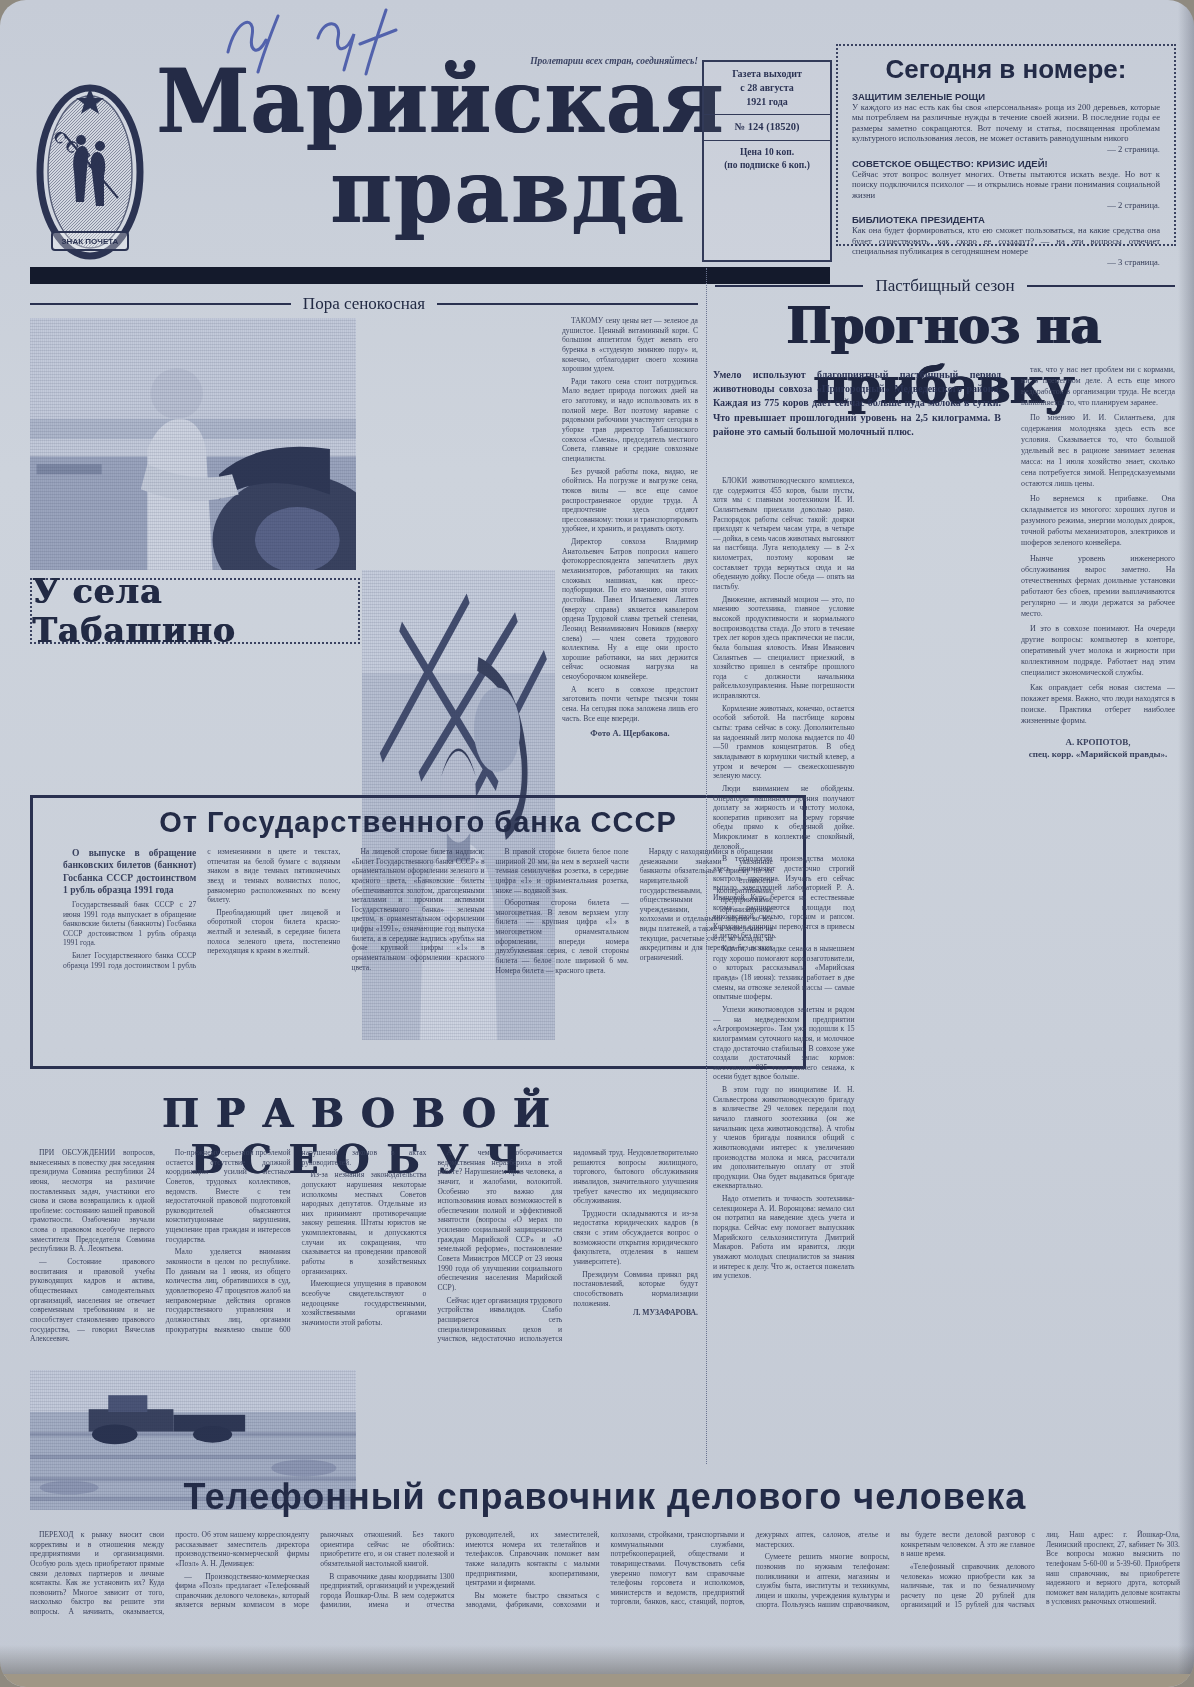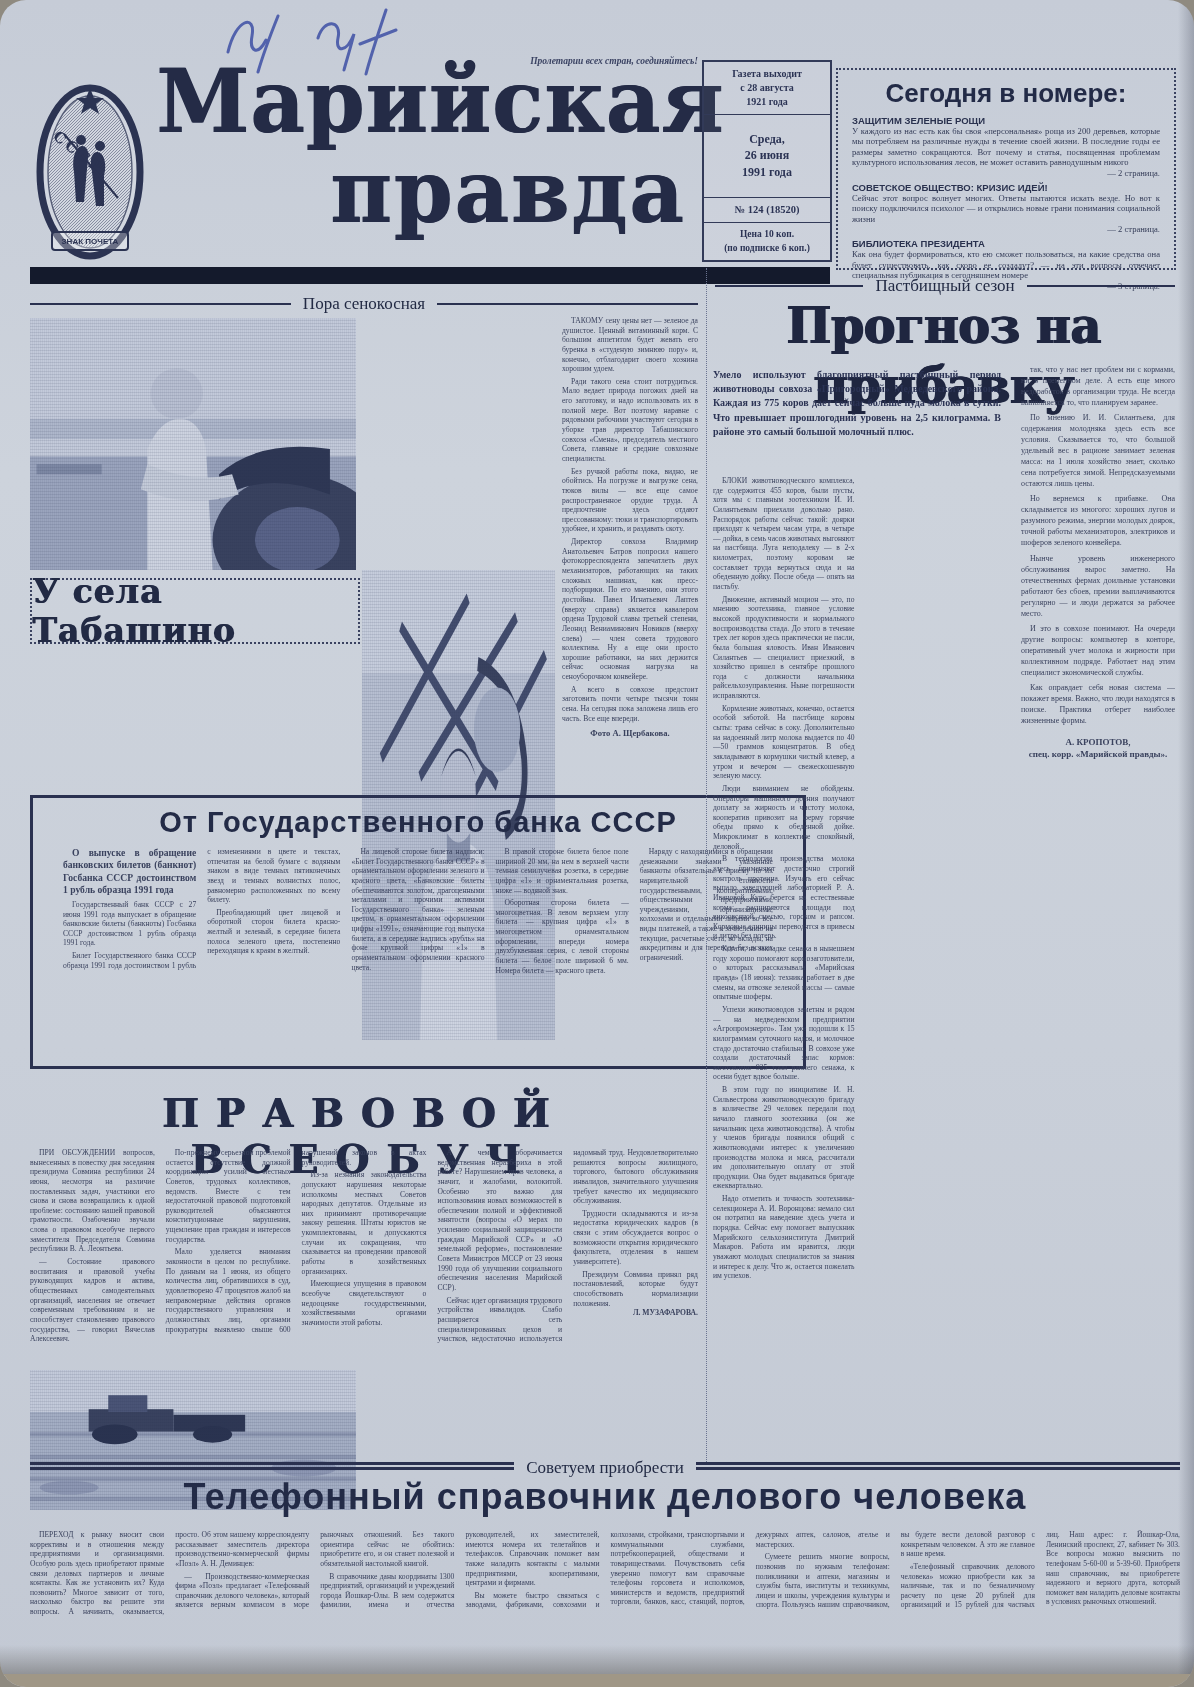--- a/index.html
+++ b/index.html
@@ -16,21 +16,21 @@
     transform:scaleY(1.04);font-family:"DejaVu Serif",serif;text-shadow:1px 0 #242b46;}
   .title2{left:330px;top:142px;font-size:84px;font-weight:bold;color:#242b46;letter-spacing:2px;
     transform:scaleY(1.04);font-family:"DejaVu Serif",serif;text-shadow:1px 0 #242b46;}
   .subtitle{left:52px;top:214px;width:306px;text-align:center;font-weight:bold;font-size:14.5px;
     line-height:1.35;color:#2b3354;}
   .issue-box{left:702px;top:60px;width:126px;height:198px;border:2px solid #323a58;
     display:flex;flex-direction:column;text-align:center;color:#2b3354;background:rgba(255,255,255,.06);}
   .issue-box>div{padding:5px 4px;font-size:10.5px;font-weight:bold;line-height:1.4;}
   .issue-box>div+div{border-top:1px solid #323a58;}
   .issue-num{font-size:12px;}
-  .today-box{left:836px;top:68px;width:340px;height:202px;border:2px dotted #3a4260;
+  .today-box{left:836px;top:44px;width:340px;height:202px;border:2px dotted #3a4260;
     padding:6px 14px 4px;box-sizing:border-box;color:#333b57;}
   .today-title{text-align:center;font-weight:bold;font-size:26px;color:#232b47;margin:2px 0 6px;}
   .today-head{font-weight:bold;font-size:9.5px;margin-top:4px;color:#29314e;}
   .today-text{font-size:8.6px;line-height:1.22;text-align:justify;}
   .today-page{font-size:8.6px;text-align:right;}
   .blackbar{left:30px;top:267px;width:800px;height:17px;background:#141a2c;}
   
   .divider{display:flex;align-items:center;gap:12px;color:#222a44;font-size:17px;}
   .divider .line{flex:1;height:2px;background:#2a3150;}
   .divider.heavy .line{height:3px;box-shadow:0 -5px 0 #2a3150;}
@@ -120,23 +120,20 @@
     </svg>
   </div>
 
   <div class="abs title1">Марийская</div>
   <div class="abs title2">правда</div>
 
   <div class="abs issue-box">
     <div class="pre" style="font-weight:bold;font-size:10px;">Газета выходит
 с 28 августа
 1921 года</div>
-    <div class="pre" style="flex:1;display:flex;flex-direction:column;justify-content:center;font-size:12px;">Среда,
-26 июня
-1991 года</div>
     <div class="issue-num">№ 124 (18520)</div>
     <div class="pre" style="font-size:9.5px;">Цена 10 коп.
 (по подписке 6 коп.)</div>
   </div>
 
   <div class="abs today-box">
     <div class="today-title sans">Сегодня в номере:</div>
     <div>
       <div class="today-head sans">ЗАЩИТИМ ЗЕЛЕНЫЕ РОЩИ</div>
       <div class="today-text">У каждого из нас есть как бы своя «персональная» роща из 200 деревьев, которые мы потребляем на различные нужды в течение своей жизни. В последние годы ее размеры заметно сокращаются. Вот почему и статья, посвященная проблемам культурного использования лесов, не может оставить равнодушным никого</div>
@@ -285,25 +282,20 @@
           <p>Люди вниманием не обойдены. Операторы машинного доения получают доплату за жирность и чистоту молока, кооператив привозит на ферму горячие обеды прямо к обеденной дойке. Микроклимат в коллективе спокойный, деловой.</p>
           <p>В технологии производства молока здесь применяют достаточно строгий контроль протеина. Изучать его сейчас выпало заведующей лабораторией Р. А. Ивановой. Курс берется на естественные корма: расширяются площади под викоовсяной смесью, горохом и рапсом. Кормовые единицы переводятся в привесы и литры без потерь.</p>
           <p>Кстати, на закладке сенажа в нынешнем году хорошо помогают кормозаготовители, о которых рассказывала «Марийская правда» (18 июня): техника работает в две смены, на отвозке зеленой массы — самые опытные шоферы.</p>
           <p>Успехи животноводов заметны и рядом — на медведевском предприятии «Агропромэнерго». Там уже подошли к 15 килограммам суточного надоя, и молочное стадо достаточно стабильно. В совхозе уже создали достаточный запас кормов: заготовлено 925 тонн раннего сенажа, к осени будет вдвое больше.</p>
           <p>В этом году по инициативе И. Н. Сильвестрова животноводческую бригаду в количестве 29 человек передали под начало главного зоотехника (он же начальник цеха животноводства). А чтобы у членов бригады появился общий с животноводами интерес к увеличению производства молока и мяса, рассчитали им дополнительную оплату от этой продукции. Она будет выдаваться бригаде ежеквартально.</p>
           <p>Надо отметить и точность зоотехника-селекционера А. И. Воронцова: немало сил он потратил на наведение здесь учета и порядка. Сейчас ему помогает выпускник Марийского сельхозинститута Дмитрий Макаров. Работа им нравится, люди уважают молодых специалистов за знания и интерес к делу. Что ж, остается пожелать им успехов.</p>
         </div>
     </div>
   </div>
 
-  <div class="abs divider heavy" style="left:30px;top:1458px;width:1150px;">
-    <span class="line"></span>
-    <span>Советуем приобрести</span>
-    <span class="line"></span>
-  </div>
   <div class="abs dir-head">Телефонный справочник делового человека</div>
   <div class="abs dir-cols smalltext">
     <div>
         <p>ПЕРЕХОД к рынку вносит свои коррективы и в отношения между предприятиями и организациями. Особую роль здесь приобретают прямые связи деловых партнеров и личные контакты. Как же установить их? Куда позвонить? Многое зависит от того, насколько быстро вы решите эти вопросы. А начинать, оказывается, просто. Об этом нашему корреспонденту рассказывает заместитель директора производственно-коммерческой фирмы «Поэл» А. Н. Деминцев:</p>
         <p>— Производственно-коммерческая фирма «Поэл» предлагает «Телефонный справочник делового человека», который является верным компасом в море рыночных отношений. Без такого ориентира сейчас не обойтись: приобретите его, и он станет полезной и обязательной настольной книгой.</p>
         <p>В справочнике даны координаты 1300 предприятий, организаций и учреждений города Йошкар-Олы. В нем содержатся фамилии, имена и отчества руководителей, их заместителей, имеются номера их телетайпов и телефаксов. Справочник поможет вам также наладить контакты с малыми предприятиями, кооперативами, центрами и фирмами.</p>
         <p>Вы можете быстро связаться с заводами, фабриками, совхозами и колхозами, стройками, транспортными и коммунальными службами, потребкооперацией, обществами и товариществами. Почувствовать себя уверенно помогут вам справочные телефоны горсовета и исполкомов, министерств и ведомств, предприятий торговли, банков, касс, станций, портов, дежурных аптек, салонов, ателье и мастерских.</p>
         <p>Сумеете решить многие вопросы, позвонив по нужным телефонам: поликлиники и аптеки, магазины и службы быта, институты и техникумы, лицеи и школы, учреждения культуры и спорта. Пользуясь нашим справочником, вы будете вести деловой разговор с конкретным человеком. А это же главное в наше время.</p>
         <p>«Телефонный справочник делового человека» можно приобрести как за наличные, так и по безналичному расчету по цене 20 рублей для организаций и 15 рублей для частных лиц. Наш адрес: г. Йошкар-Ола, Ленинский проспект, 27, кабинет № 303. Все вопросы можно выяснить по телефонам 5-60-00 и 5-39-60. Приобретя наш справочник, вы приобретете надежного и верного друга, который поможет вам наладить деловые контакты в условиях рыночных отношений.</p>
       </div>

